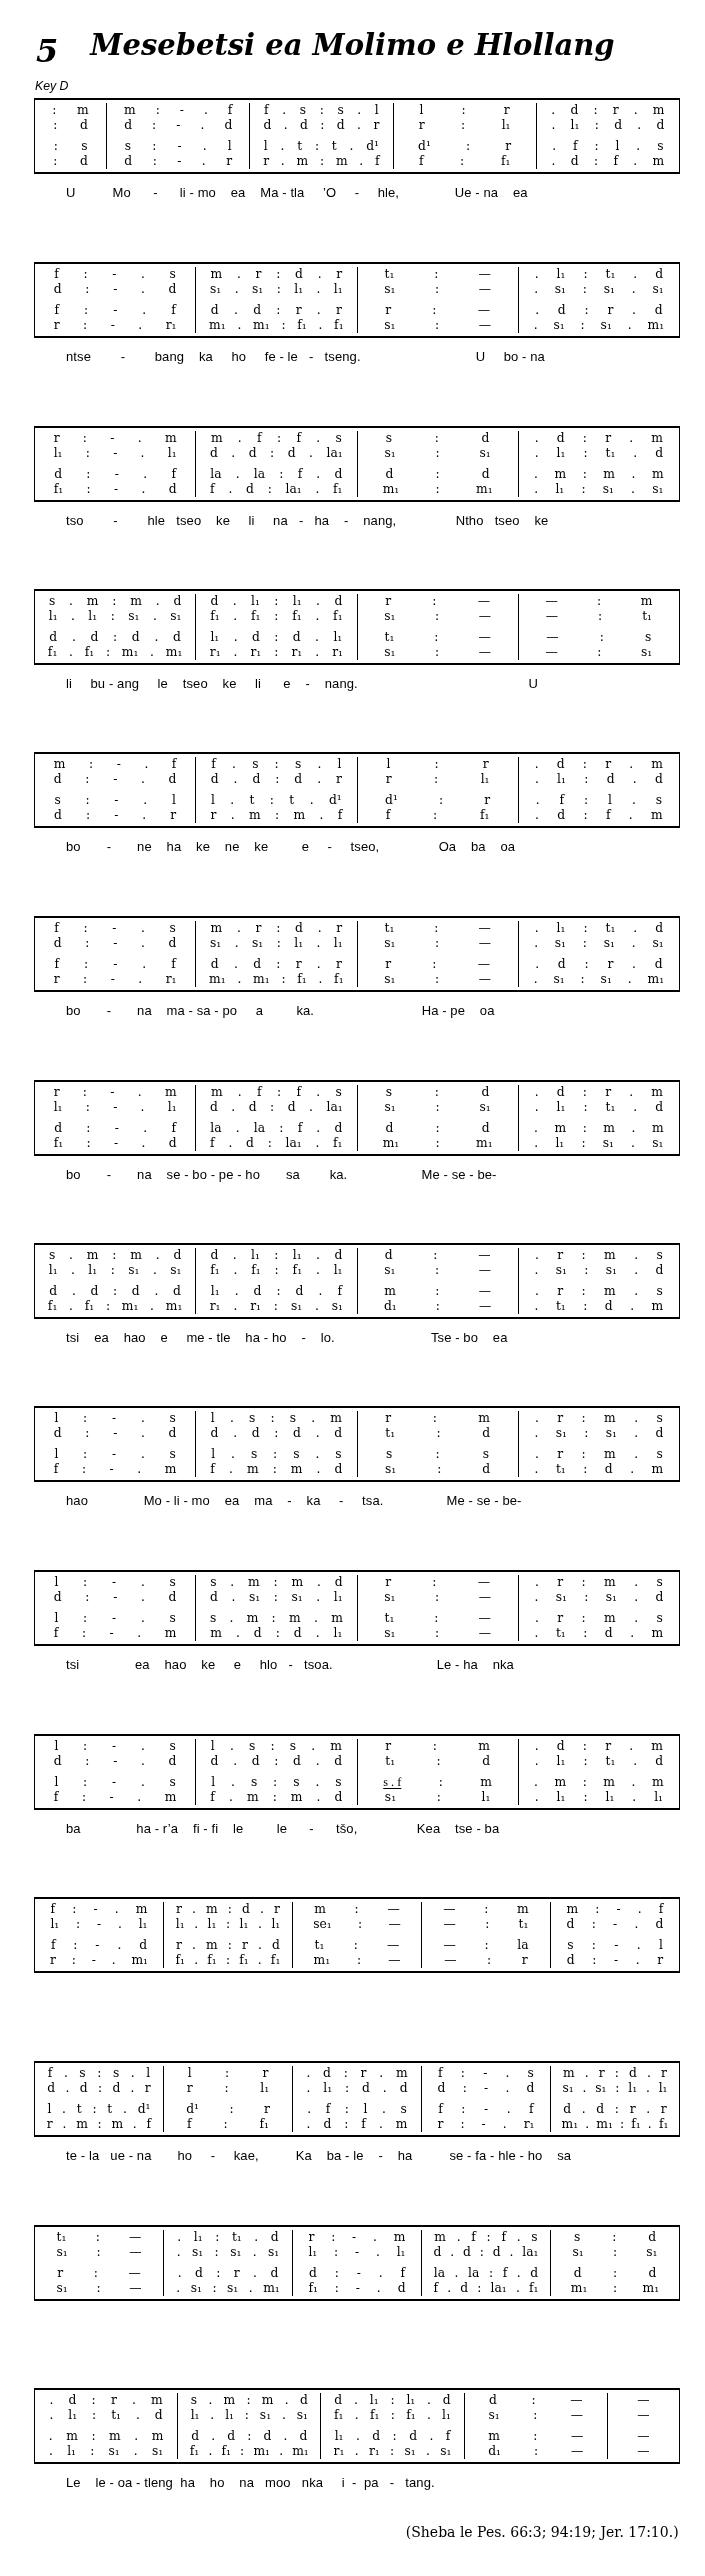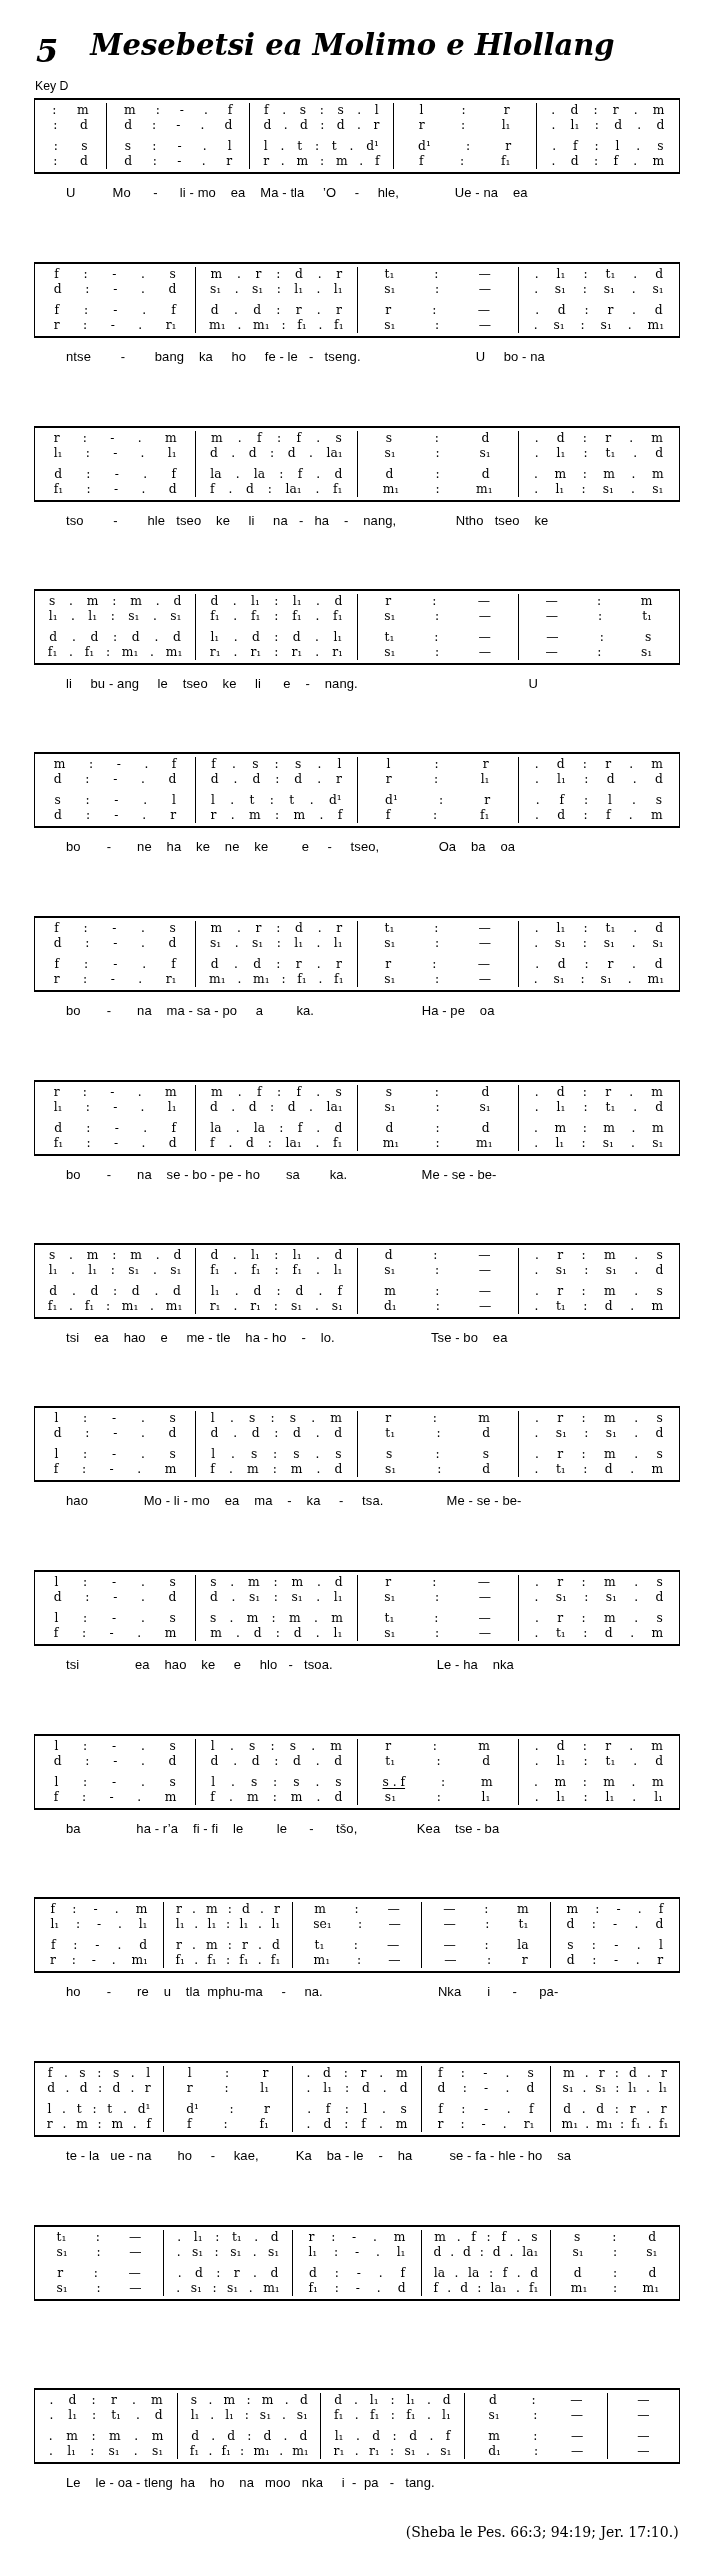--- a/index.html
+++ b/index.html
@@ -26,21 +26,21 @@
   .subtitle {
     position: absolute; left: 0; top: 66px; width: 100%;
     text-align: center;
     font-family: "DejaVu Serif", serif;
     font-size: 16px;
     margin-top: 32px;
   }
   .key {
     position: absolute; left: 35px; top: 79px;
     font-family: "Liberation Sans", sans-serif;
-    font-size: 12.3px;
+    font-style: italic; font-size: 12.3px;
   }
   
   .system { position: absolute; left: 34px; width: 646px; }
   .box {
     display: flex;
     border: 1.2px solid #000;
     border-top-width: 2.4px;
     border-bottom-width: 2.4px;
     padding: 2.9px 0;
     box-sizing: border-box;
@@ -51,21 +51,21 @@
   .note-row {
     height: 15.3px;
     display: flex; justify-content: space-around; align-items: center;
     padding: 0 7px;
     font-family: "DejaVu Serif", serif;
     font-size: 12.3px; line-height: 15.3px;
     white-space: nowrap;
   }
   .note-row.tenor { margin-top: 5.3px; }
   .tok { display: inline-block; }
-  .tok.tie { text-decoration: underline; text-underline-offset: 2.4px; }
+  .tok.tie { text-decoration: underline; text-underline-offset: 2.4px; font-family: Liberation Serif, serif; }
   .lyrics {
     margin-top: 10.6px;
     padding-left: 32px;
     white-space: pre;
     font-family: "Liberation Sans", sans-serif;
     font-size: 13px;
     letter-spacing: 0.1px;
   }
   
   .footer {
@@ -1662,21 +1662,20 @@
             </div>
             <div class="note-row">
               <span class="tok">d</span>
               <span class="tok">:</span>
               <span class="tok">-</span>
               <span class="tok">.</span>
               <span class="tok">r</span>
             </div>
           </div>
         </div>
-        <div class="lyrics">ho       -       re    u    tla  mphu-ma     -     na.                               Nka       i      -      pa-</div>
       </div>
       <div class="system" style="top: 2061px;">
         <div class="box">
           <div class="measure" style="flex-grow: 2;">
             <div class="note-row">
               <span class="tok">f</span>
               <span class="tok">.</span>
               <span class="tok">s</span>
               <span class="tok">:</span>
               <span class="tok">s</span>

